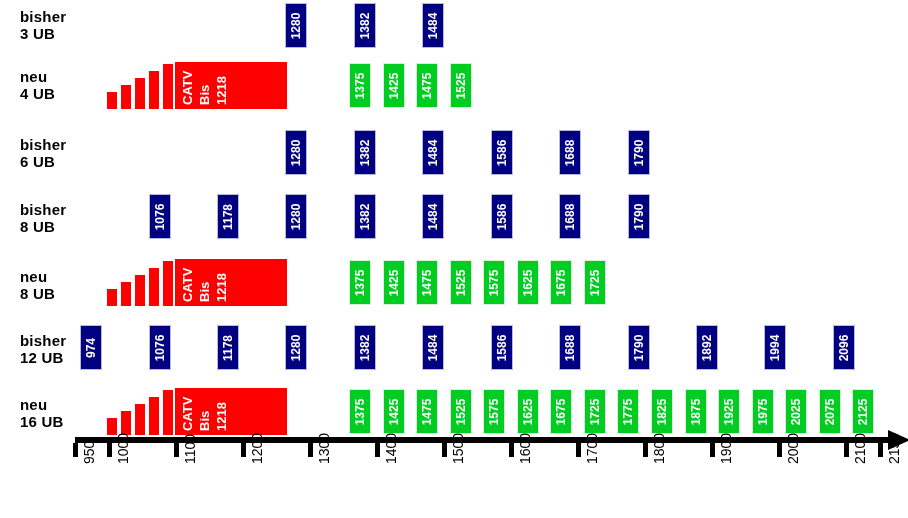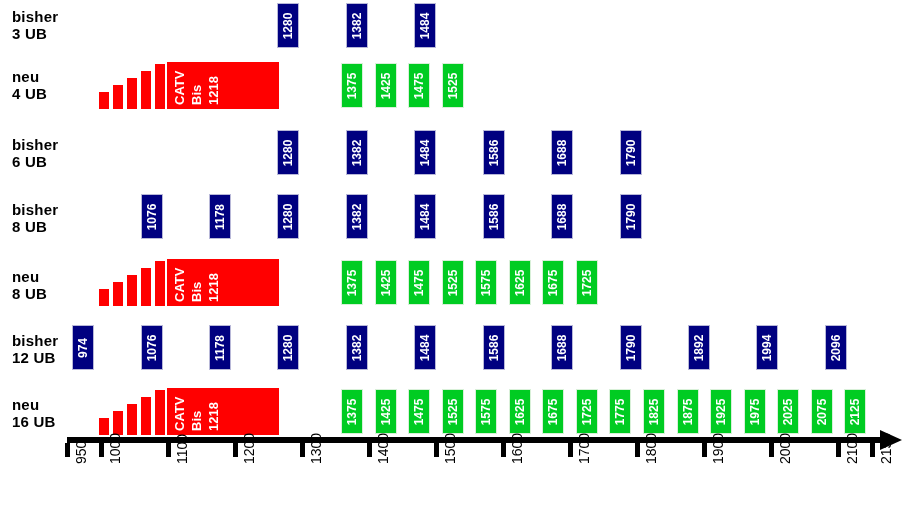--- a/index.html
+++ b/index.html
@@ -1,21 +1,21 @@
 <!DOCTYPE html>
 <html><head>
 <meta charset="utf-8">
 <title>Frequenzbelegung</title>
 <style>
   html,body{margin:0;padding:0;background:#ffffff;}
   body{
     width:908px;height:518px;position:relative;overflow:hidden;
     font-family:"Liberation Sans","DejaVu Sans",sans-serif;
   }
-  #chart{position:absolute;left:4px;top:0;width:868px;height:518px;}
+  #chart{position:absolute;left:12px;top:0;width:868px;height:518px;}
 
   
   .row-label{
     position:absolute;left:8px;
     font-size:15px;font-weight:bold;color:#000000;
     line-height:17px;letter-spacing:0.2px;white-space:pre-line;
   }
 
   
   .box{

